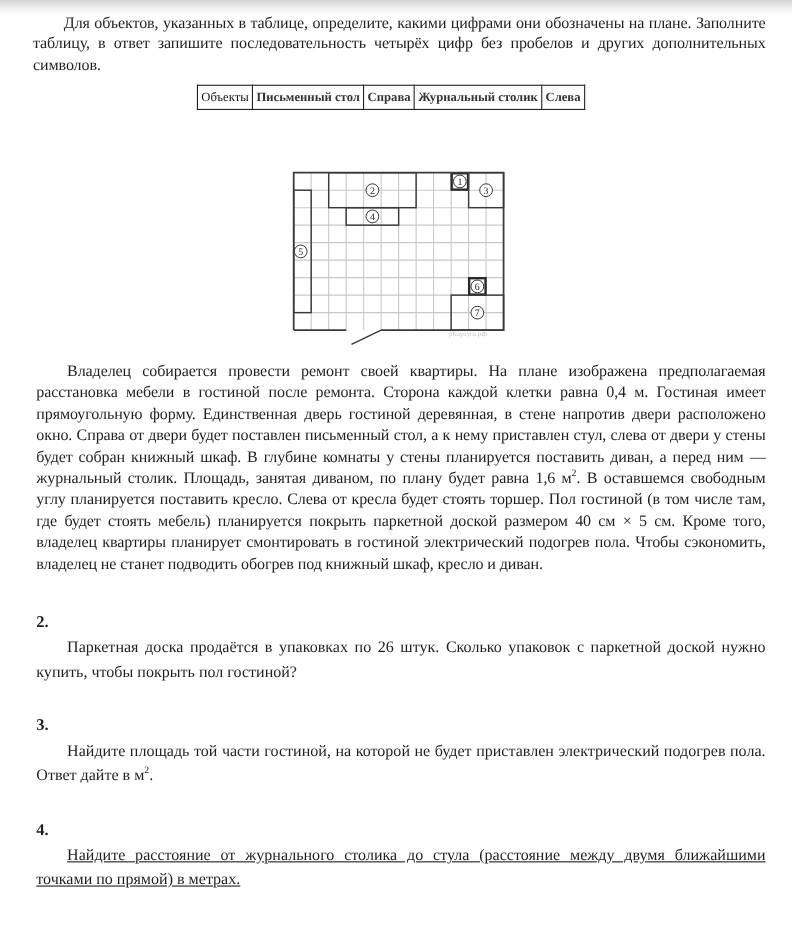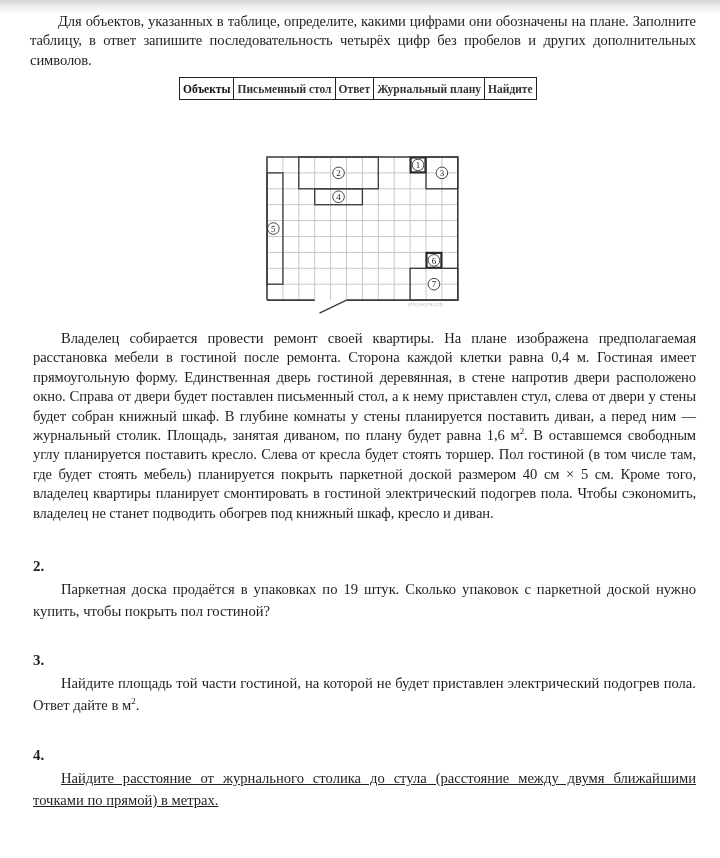--- a/index.html
+++ b/index.html
@@ -34,43 +34,43 @@
   table.answer {
     position: absolute; left: 179px; top: 77px;
     border-collapse: collapse;
     font-size: 11.5px; color: #333;
   }
   table.answer td {
     border: 1.3px solid #222; padding: 0 3px; height: 21px;
     white-space: nowrap;
     font-weight: bold;
   }
-  table.answer td.head { font-weight: bold; color: #111; text-align: right; }
+  table.answer td.head { font-weight: normal; color: #111; text-align: right; }
 
   .plan { position: absolute; left: 260px; top: 150px; width: 210px; height: 170px; }
   .watermark {
     position: absolute; left: 408px; top: 301px; font-size: 6px; color: #c9c9c9;
     font-family: "Liberation Sans", sans-serif;
   }
 </style>
 </head>
 <body>
 
 <div class="top-shadow"></div>
 
 <p class="para intro">Для объектов, указанных в таблице, определите, какими цифрами они обозначены на плане. Заполните таблицу, в ответ запишите последовательность четырёх цифр без пробелов и других дополнительных символов.</p>
 
 <table class="answer">
   <tbody>
       <tr>
     <td class="head">Объекты</td>
     <td>Письменный стол</td>
-    <td>Ответ</td>
-    <td>Журнальный плану</td>
-    <td>Найдите</td>
+    <td>Справа</td>
+    <td>Журнальный столик</td>
+    <td>Слева</td>
   </tr>
 </tbody>
   </table>
 
 <svg class="plan" viewBox="0 0 210 170" xmlns="http://www.w3.org/2000/svg">
   <g id="plan-grid">
       <line x1="22.9" y1="7" x2="22.9" y2="150.1" stroke="#c8c8c8" stroke-width="1"></line>
       <line x1="38.8" y1="7" x2="38.8" y2="150.1" stroke="#c8c8c8" stroke-width="1"></line>
       <line x1="54.7" y1="7" x2="54.7" y2="150.1" stroke="#c8c8c8" stroke-width="1"></line>
       <line x1="70.6" y1="7" x2="70.6" y2="150.1" stroke="#c8c8c8" stroke-width="1"></line>
@@ -131,19 +131,19 @@
       <path d="M7,150.1 L7,7 L197.8,7 L197.8,150.1 L86.5,150.1" fill="none" stroke="#3a3a3a" stroke-width="1.6"></path>
       <line x1="7" y1="150.1" x2="54.7" y2="150.1" stroke="#3a3a3a" stroke-width="1.6"></line>
       <line x1="86.5" y1="150.1" x2="59.5" y2="163.1" stroke="#3a3a3a" stroke-width="1.3"></line>
     </g>
 </svg>
 <div class="watermark">phuyeyra.pф</div>
 
 <p class="para story"><span>Владелец собирается провести ремонт своей квартиры. На плане изображена предполагаемая расстановка мебели в гостиной после ремонта. Сторона каждой клетки равна 0,4 м. Гостиная имеет прямоугольную форму. Единственная дверь гостиной деревянная, в стене напротив двери расположено окно. Справа от двери будет поставлен письменный стол, а к нему приставлен стул, слева от двери у стены будет собран книжный шкаф. В глубине комнаты у стены планируется поставить диван, а перед ним — журнальный столик. Площадь, занятая диваном, по плану будет равна 1,6 м</span><sup>2</sup><span>. В оставшемся свободным углу планируется поставить кресло. Слева от кресла будет стоять торшер. Пол гостиной (в том числе там, где будет стоять мебель) планируется покрыть паркетной доской размером 40 см × 5 см. Кроме того, владелец квартиры планирует смонтировать в гостиной электрический подогрев пола. Чтобы сэкономить, владелец не станет подводить обогрев под книжный шкаф, кресло и диван.</span></p>
 
 <div class="q-num" style="top:558px;">2.</div>
-<p class="q-text" style="top:578px;"><span>Паркетная доска продаётся в упаковках по 19 штук. Сколько упаковок с паркетной доской нужно купить, чтобы покрыть пол гостиной?</span></p>
+<p class="q-text" style="top:578px;"><span>Паркетная доска продаётся в упаковках по 26 штук. Сколько упаковок с паркетной доской нужно купить, чтобы покрыть пол гостиной?</span></p>
 
 <div class="q-num" style="top:652px;">3.</div>
 <p class="q-text" style="top:672px;"><span>Найдите площадь той части гостиной, на которой не будет приставлен электрический подогрев пола. Ответ дайте в м</span><sup>2</sup><span>.</span></p>
 
 <div class="q-num" style="top:747px;">4.</div>
 <p class="q-text" style="top:767px;text-decoration:underline;"><span>Найдите расстояние от журнального столика до стула (расстояние между двумя ближайшими точками по прямой) в метрах.</span></p>
 
 </body></html>

